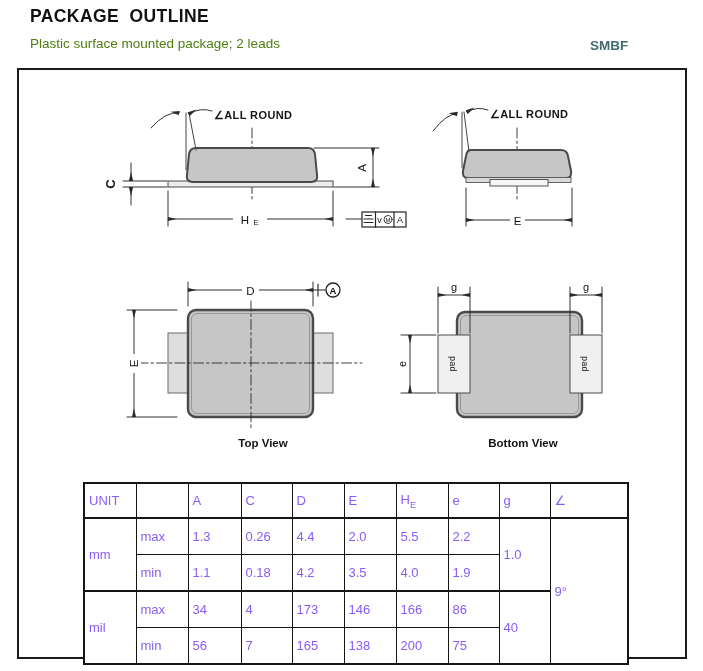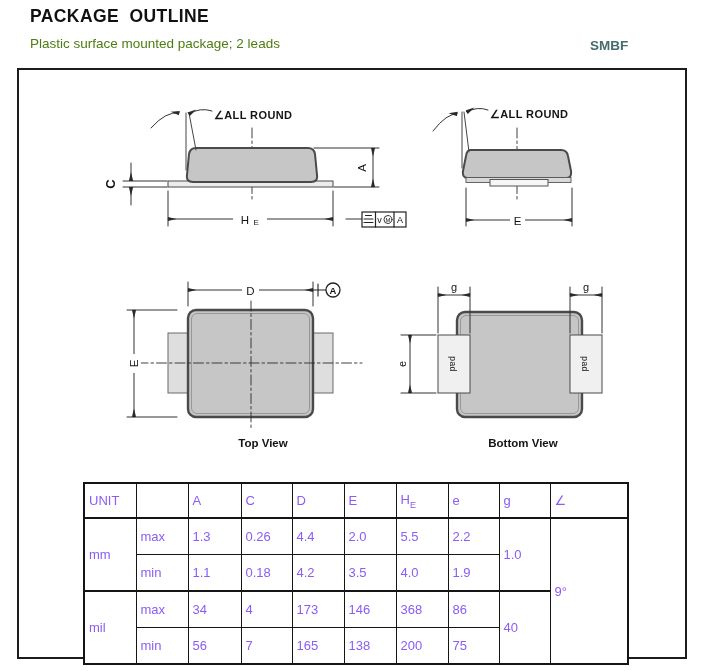--- a/index.html
+++ b/index.html
@@ -206,21 +206,21 @@
       <td class="bb">4.0</td>
       <td class="bb">1.9</td>
     </tr>
     <tr>
       <td rowspan="2">mil</td>
       <td>max</td>
       <td>34</td>
       <td>4</td>
       <td>173</td>
       <td>146</td>
-      <td>368</td>
+      <td>166</td>
       <td>86</td>
       <td rowspan="2">40</td>
     </tr>
     <tr>
       <td>min</td>
       <td>56</td>
       <td>7</td>
       <td>165</td>
       <td>138</td>
       <td>200</td>

